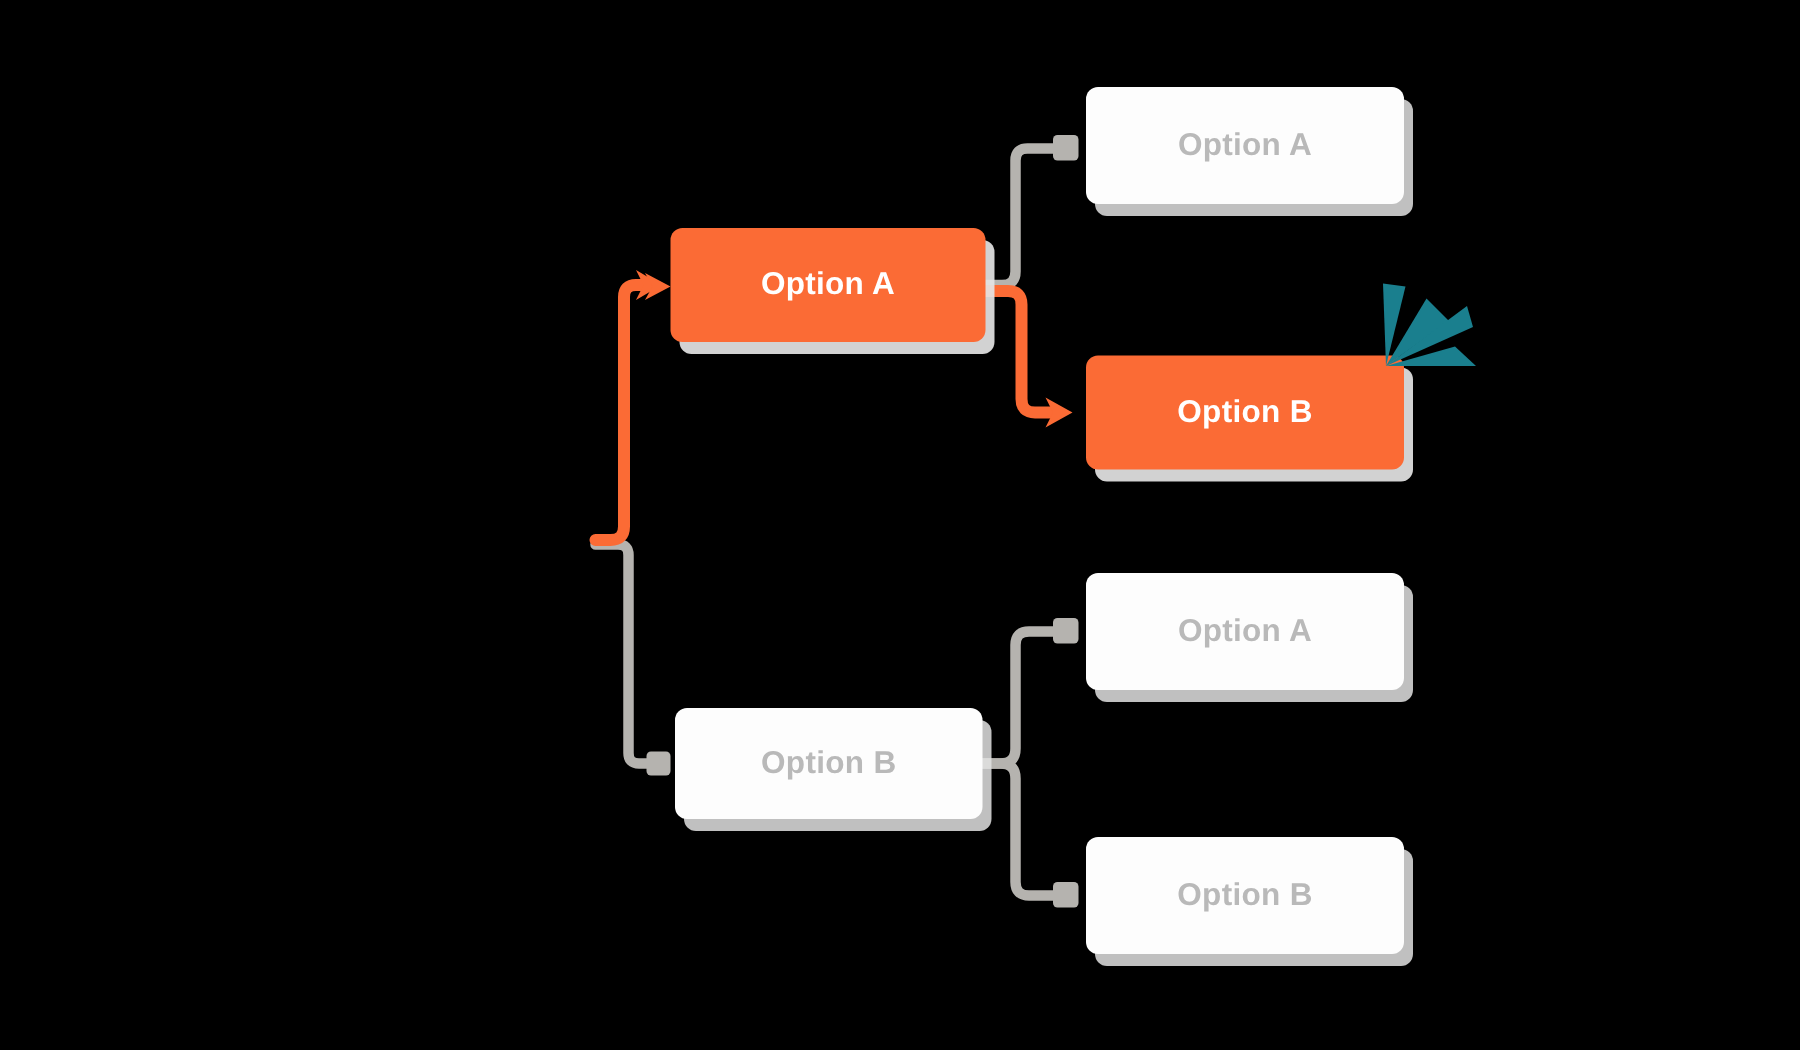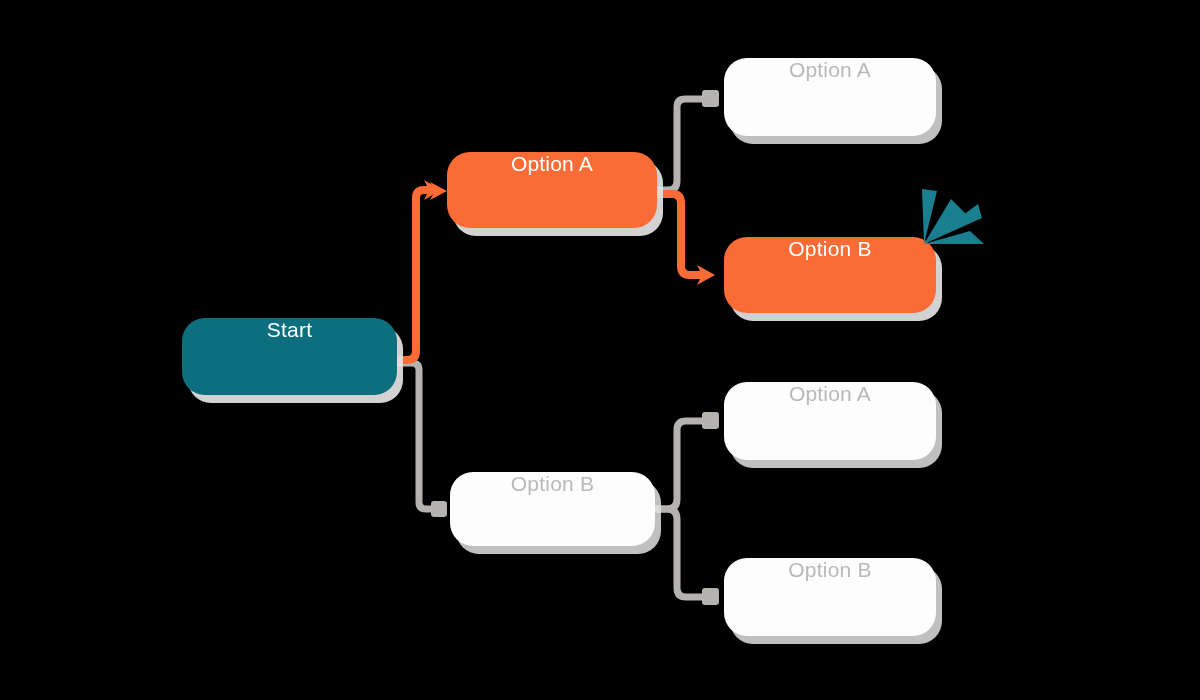--- a/index.html
+++ b/index.html
@@ -22,25 +22,25 @@
     position: absolute;
     left: 0;
     top: 0;
     width: 1200px;
     height: 700px;
   }
   .node {
     position: absolute;
     box-sizing: border-box;
     display: flex;
-    align-items: flex-start;
+    align-items: center;
     justify-content: center;
-    border-radius: 23px;
+    border-radius: 8px;
     font-size: 21px;
-    font-weight: normal;
+    font-weight: bold;
     letter-spacing: 0.2px;
     user-select: none;
   }
   .node-active-teal {
     background: #0D6E7D;
     color: #FFFFFF;
     box-shadow: 6px 8px 0 0 rgba(228,228,228,0.92);
   }
   .node-active-orange {
     background: #FB6B35;
@@ -99,23 +99,20 @@
 
     <g>
       <path d="M 657 194 L 672 194 Q 681 194 681 203 L 681 266 Q 681 275 690 275 L 703 275" fill="none" stroke="#FB6B35" stroke-width="8" stroke-linecap="round"></path>
       <path d="M 697 265 L 715 275 L 697 285 L 702 275 Z" fill="#FB6B35"></path>
     </g>
 
     <path d="M 430 182 L 447 191 L 430 200 L 435 191 Z" fill="#FB6B35"></path>
 
   </svg>
 
-  <div class="node node-active-teal" style="left:182px; top:318px; width:215px; height:77px;">
-    <span class="node-label">Start</span>
-  </div>
 
   <div class="node node-active-orange" style="left:447px; top:152px; width:210px; height:76px;">
     <span class="node-label">Option A</span>
   </div>
 
   <div class="node node-inactive" style="left:450px; top:472px; width:205px; height:74px;">
     <span class="node-label">Option B</span>
   </div>
 
   <div class="node node-inactive" style="left:724px; top:58px; width:212px; height:78px;">

